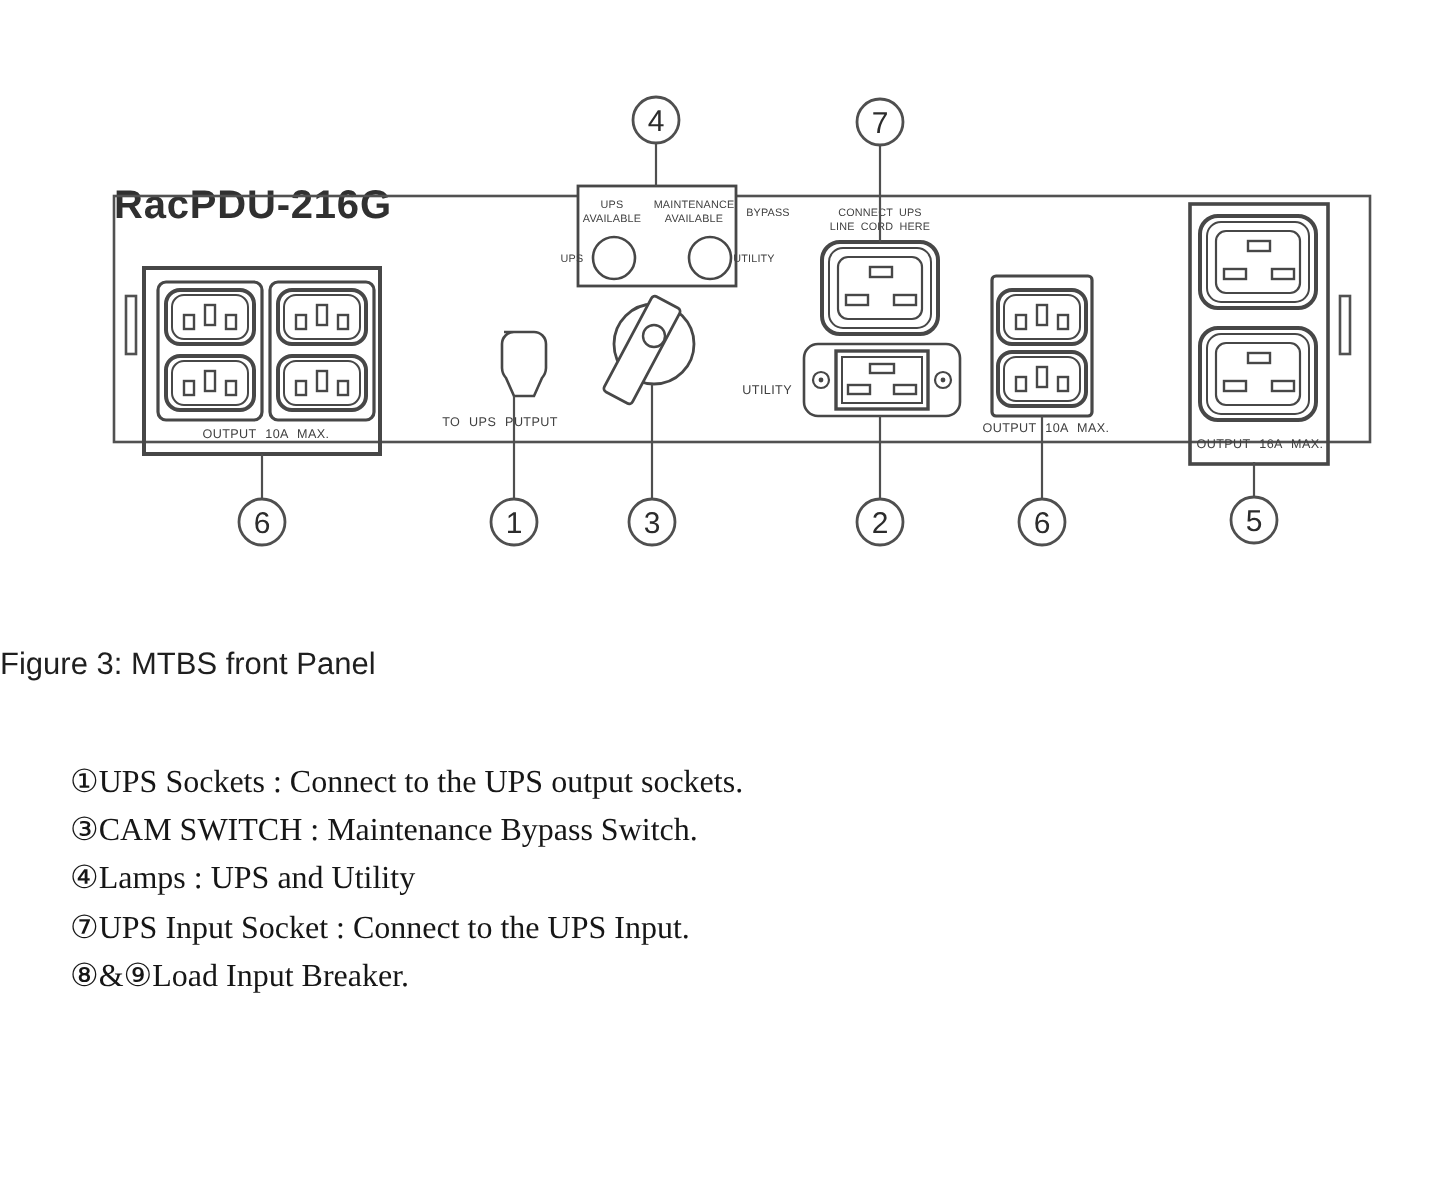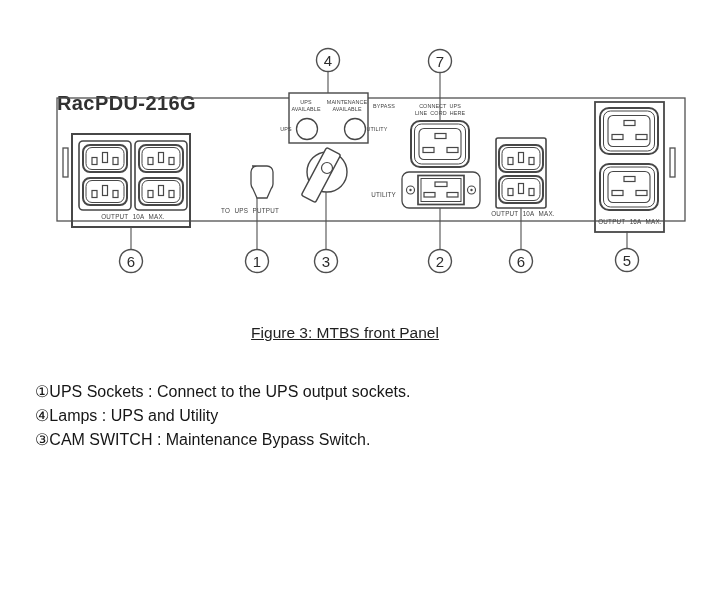--- a/index.html
+++ b/index.html
@@ -1,23 +1,23 @@
 <!DOCTYPE html>
 <html><head>
 <meta charset="utf-8">
 <style>
   html,body{margin:0;padding:0;background:#ffffff;}
   body{width:726px;height:600px;position:relative;overflow:hidden;
        font-family:"Liberation Sans", sans-serif;color:#1a1a1a;}
   .title{position:absolute;left:57px;top:64px;font-size:20px;font-weight:700;
          letter-spacing:.4px;color:#303030;margin-top:28px;}
-  .caption{position:absolute;left:0;top:324px;width:690px;text-align:center;
-           font-size:15.5px;color:#1f1f1f;text-decoration:underline;}
+  .caption{position:absolute;left:0;top:324px;width:690px;
+           font-size:15.5px;color:#1f1f1f;}
   .legend{position:absolute;left:35px;top:380px;font-size:16px;line-height:24.2px;
-          color:#161616;white-space:nowrap;}
+          color:#161616;white-space:nowrap;font-family:Liberation Serif, serif;}
   svg{position:absolute;left:0;top:0;}
   svg text{font-family:"Liberation Sans", sans-serif;fill:#3f3f3f;}
   .lbl{font-size:6.3px;word-spacing:2.5px;letter-spacing:.2px;}
   .lbl-sm{font-size:5.4px;word-spacing:1.5px;letter-spacing:.1px;}
   .callout-num{font-size:15px;fill:#2c2c2c;}
 </style>
 </head>
 <body>
 
 <div class="title">RacPDU-216G</div>
@@ -164,15 +164,17 @@
   <g>
     <circle cx="627" cy="260" r="11.5" fill="#ffffff" stroke="#4f4f4f" stroke-width="1.4"></circle>
     <text class="callout-num" x="627" y="265.5" text-anchor="middle">5</text>
   </g>
 </svg>
 
 <div class="caption">Figure 3: MTBS front Panel</div>
 
 <div class="legend">
   <div>①UPS Sockets : Connect to the UPS output sockets.</div>
+  <div>③CAM SWITCH : Maintenance Bypass Switch.</div>
   <div>④Lamps : UPS and Utility</div>
-  <div>③CAM SWITCH : Maintenance Bypass Switch.</div>
+  <div>⑦UPS Input Socket : Connect to the UPS Input.</div>
+  <div>⑧&amp;⑨Load Input Breaker.</div>
 </div>
 
 </body></html>

